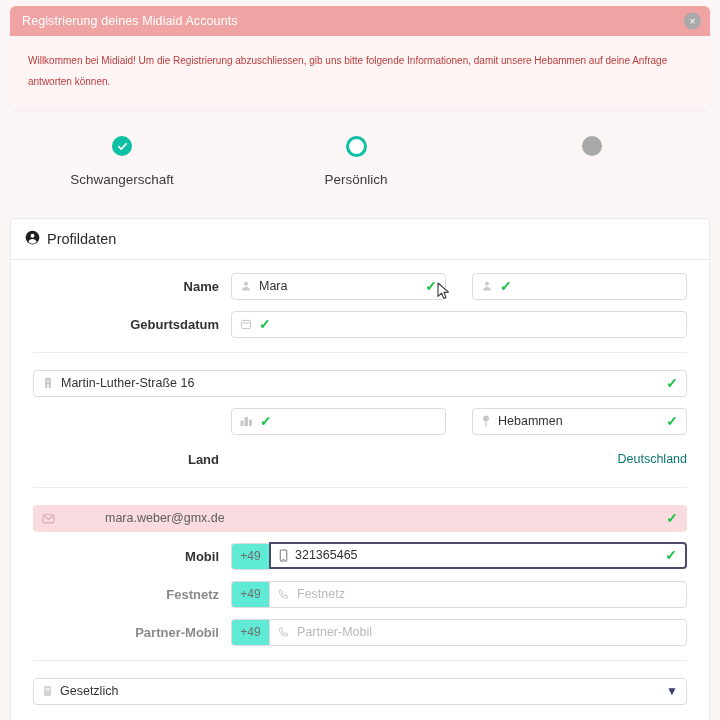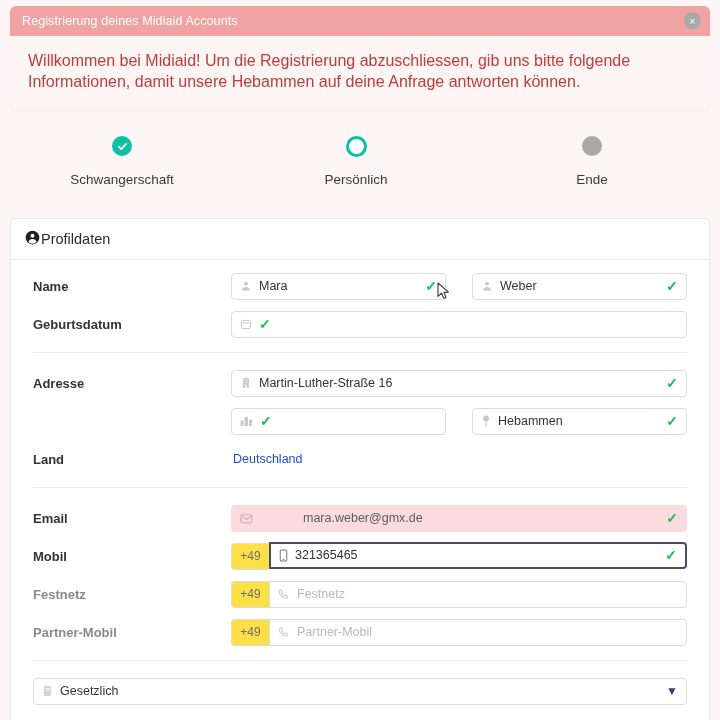--- a/index.html
+++ b/index.html
@@ -44,21 +44,21 @@
     font-size: 10px;
     line-height: 17px;
     text-align: center;
     cursor: pointer;
     border: none;
     font-family: "Liberation Sans", sans-serif;
   }
   .alert-body {
     padding: 14px 18px 18px 18px;
     color: #bd3d3d;
-    font-size: 16px;
+    font-size: 10px;
     line-height: 21px;
   }
 
   
   .stepper {
     position: absolute;
     left: 0; top: 126px;
     width: 716px;
     height: 70px;
   }
@@ -117,46 +117,47 @@
     background: #ffffff;
     border: 1px solid #e8e8e8;
     border-radius: 5px;
   }
   .card-head {
     height: 41px;
     border-bottom: 1px solid #ececec;
     display: flex;
     align-items: center;
     padding: 0 14px;
-    gap: 1px;
+    gap: 7px;
   }
   .card-head-title {
     font-size: 14.5px;
     color: #2b2b2b;
   }
   .card-body { padding: 12px 0 0 0; }
 
   
   .row {
     display: flex;
     align-items: center;
     padding: 0 22px;
     margin-bottom: 10px;
     min-height: 28px;
   }
   .lbl {
     width: 198px;
     flex: 0 0 198px;
+    text-align: right;
     padding-right: 12px;
     font-size: 13px;
     color: #333333;
     font-weight: bold;
   }
   .lbl.muted { color: #8a8a8a; font-weight: bold; }
-  .fields { flex: 1; display: flex; gap: 26px; }
+  .fields { flex: 1; display: flex; gap: 26px; justify-content: flex-end; }
 
   .field {
     position: relative;
     flex: 1;
     height: 27px;
     border: 1px solid #dcdcdc;
     border-radius: 4px;
     background: #fff;
     display: flex;
     align-items: center;
@@ -188,38 +189,38 @@
   .chev {
     color: #3b3b6b;
     font-size: 12px;
     line-height: 1;
   }
   .ficon { flex: 0 0 auto; display: flex; align-items: center; }
   .ficon svg { display: block; }
 
   .static-val {
     font-size: 12.5px;
-    color: #1d4ed8;
+    color: #0f766e;
     padding-left: 2px;
   }
 
   
   .phone-group {
     flex: 1;
     display: flex;
     align-items: stretch;
   }
   .prefix {
     width: 38px;
     flex: 0 0 38px;
     height: 27px;
     border: 1px solid #dcdcdc;
     border-right: none;
     border-radius: 4px 0 0 4px;
-    background: #fde047;
+    background: #5eead4;
     color: #6f6f6f;
     font-size: 12px;
     display: flex;
     align-items: center;
     justify-content: center;
   }
   .phone-group .field {
     border-radius: 0 4px 4px 0;
   }
   .phone-group .field.focused { margin: -1px 0; }
@@ -268,21 +269,20 @@
     <div class="step-dot-wrap">
       <span class="dot-active"></span>
     </div>
     <div class="step-label">Persönlich</div>
   </div>
 
   <div class="step" style="left:592px">
     <div class="step-dot-wrap">
       <span class="dot-todo"></span>
     </div>
-    <div class="step-label">Ende</div>
   </div>
 </div>
 
 <div class="card">
 
   <div class="card-head">
     <span>
       <svg width="15" height="15" viewBox="0 0 24 24">
         <circle cx="12" cy="12" r="11" fill="#1f1f1f"></circle>
         <circle cx="12" cy="9.2" r="3.1" fill="#ffffff"></circle>
@@ -307,21 +307,20 @@
           <span class="val">Mara</span>
           <span class="tick">✓</span>
         </div>
         <div class="field">
           <span class="ficon">
             <svg width="12" height="12" viewBox="0 0 24 24" fill="#c9c9c9">
               <circle cx="12" cy="7.5" r="4"></circle>
               <path d="M3.8 21c0-4.6 3.7-7.2 8.2-7.2s8.2 2.6 8.2 7.2Z"></path>
             </svg>
           </span>
-          <span class="val">Weber</span>
           <span class="tick">✓</span>
         </div>
       </div>
     </div>
 
     <div class="row">
       <div class="lbl">Geburtsdatum</div>
       <div class="fields">
         <div class="field">
           <span class="ficon">
@@ -331,21 +330,20 @@
             </svg>
           </span>
           <span class="tick">✓</span>
         </div>
       </div>
     </div>
 
     <div class="divider"></div>
 
     <div class="row">
-      <div class="lbl">Adresse</div>
       <div class="fields">
         <div class="field">
           <span class="ficon">
             <svg width="12" height="12" viewBox="0 0 24 24" fill="#c9c9c9">
               <rect x="6" y="2" width="12" height="20" rx="1.5"></rect>
               <rect x="9" y="5" width="2.2" height="2.2" fill="#ffffff"></rect>
               <rect x="12.8" y="5" width="2.2" height="2.2" fill="#ffffff"></rect>
               <rect x="9" y="9" width="2.2" height="2.2" fill="#ffffff"></rect>
               <rect x="12.8" y="9" width="2.2" height="2.2" fill="#ffffff"></rect>
               <rect x="10.5" y="15" width="3" height="7" fill="#ffffff"></rect>
@@ -386,21 +384,20 @@
     <div class="row" style="margin-bottom:6px">
       <div class="lbl">Land</div>
       <div class="fields">
         <span class="static-val">Deutschland</span>
       </div>
     </div>
 
     <div class="divider"></div>
 
     <div class="row">
-      <div class="lbl">Email</div>
       <div class="fields">
         <div class="field readonly">
           <span class="ficon">
             <svg width="13" height="11" viewBox="0 0 24 20" fill="none" stroke="#d9aab2" stroke-width="2">
               <rect x="2" y="3" width="20" height="15" rx="2"></rect>
               <path d="M2.7 4.5 12 11.8 21.3 4.5"></path>
             </svg>
           </span>
           <span class="val ro">mara.weber@gmx.de</span>
           <span class="tick">✓</span>

